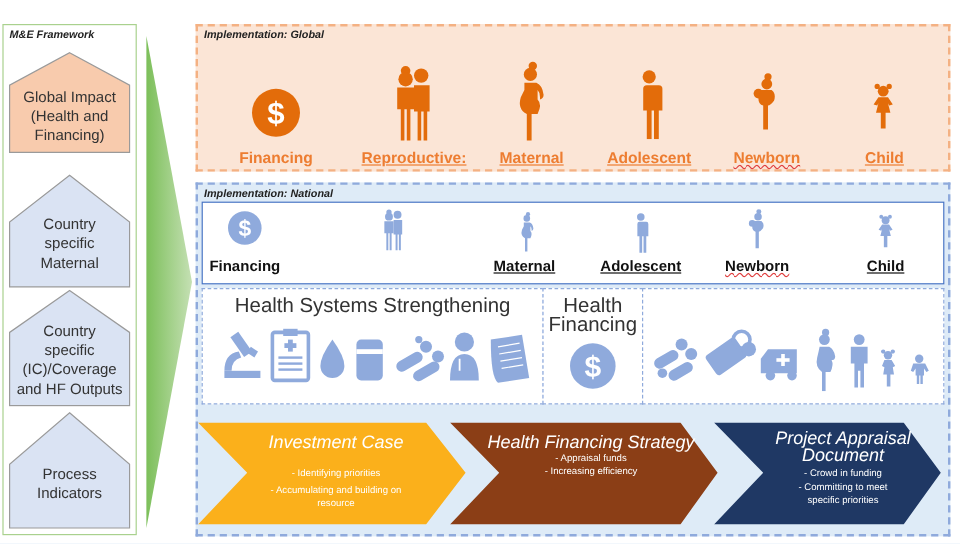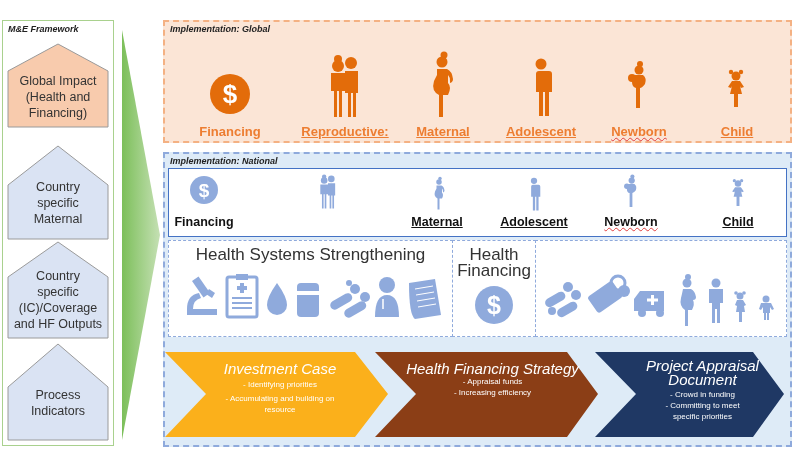--- a/index.html
+++ b/index.html
@@ -363,21 +363,21 @@
     </g>
   </svg>
 </div>
 
 <div class="chev" style="left:165px;">
   <svg width="225" height="85">
       <polygon points="0,0 190,0 223,42 190,85 0,85 41,42" fill="#fbb01b"></polygon>
     </svg>
   <div class="chev-text" style="left:30px;top:10px;width:170px;">
     <div class="chev-title">Investment Case</div>
-    <div class="chev-bullet" style="margin-top:3px;">- Identifying priorities</div>
+    <div class="chev-bullet" style="margin-top:13px;">- Identifying priorities</div>
     <div class="chev-bullet" style="margin-top:3px;">-  Accumulating and building on</div>
     <div class="chev-bullet">resource</div>
   </div>
 </div>
 
 <div class="chev" style="left:375px;">
   <svg width="225" height="85">
       <polygon points="0,0 192,0 223,42 192,85 0,85 41,42" fill="#8b3e16"></polygon>
     </svg>
   <div class="chev-text" style="left:30px;top:10px;width:175px;">

